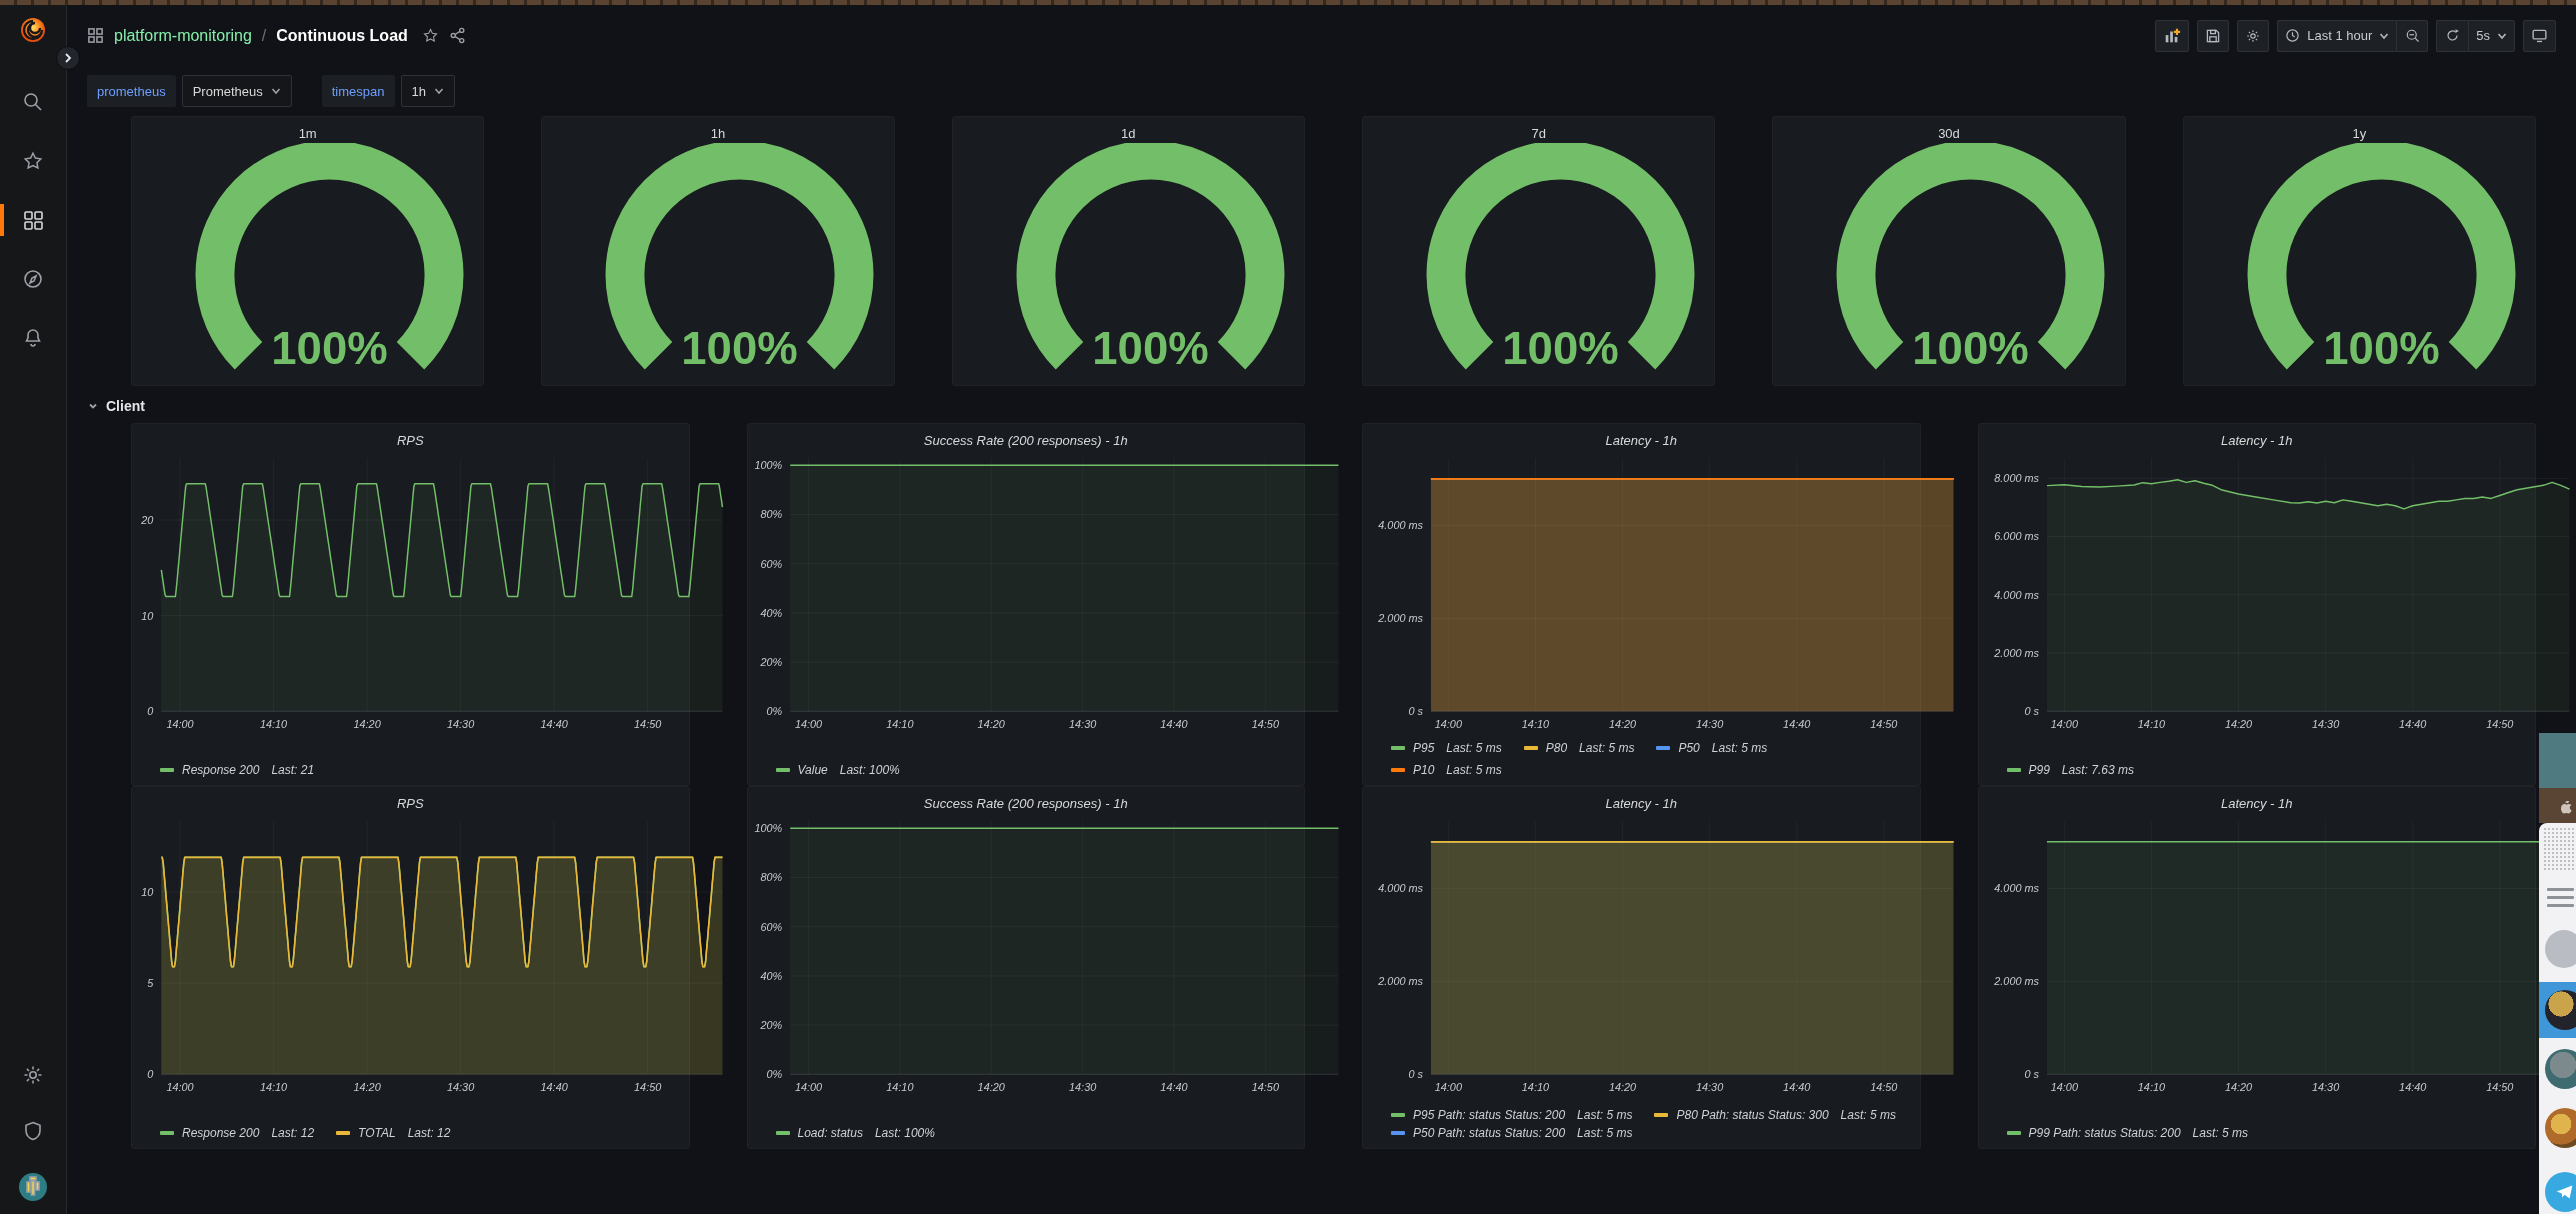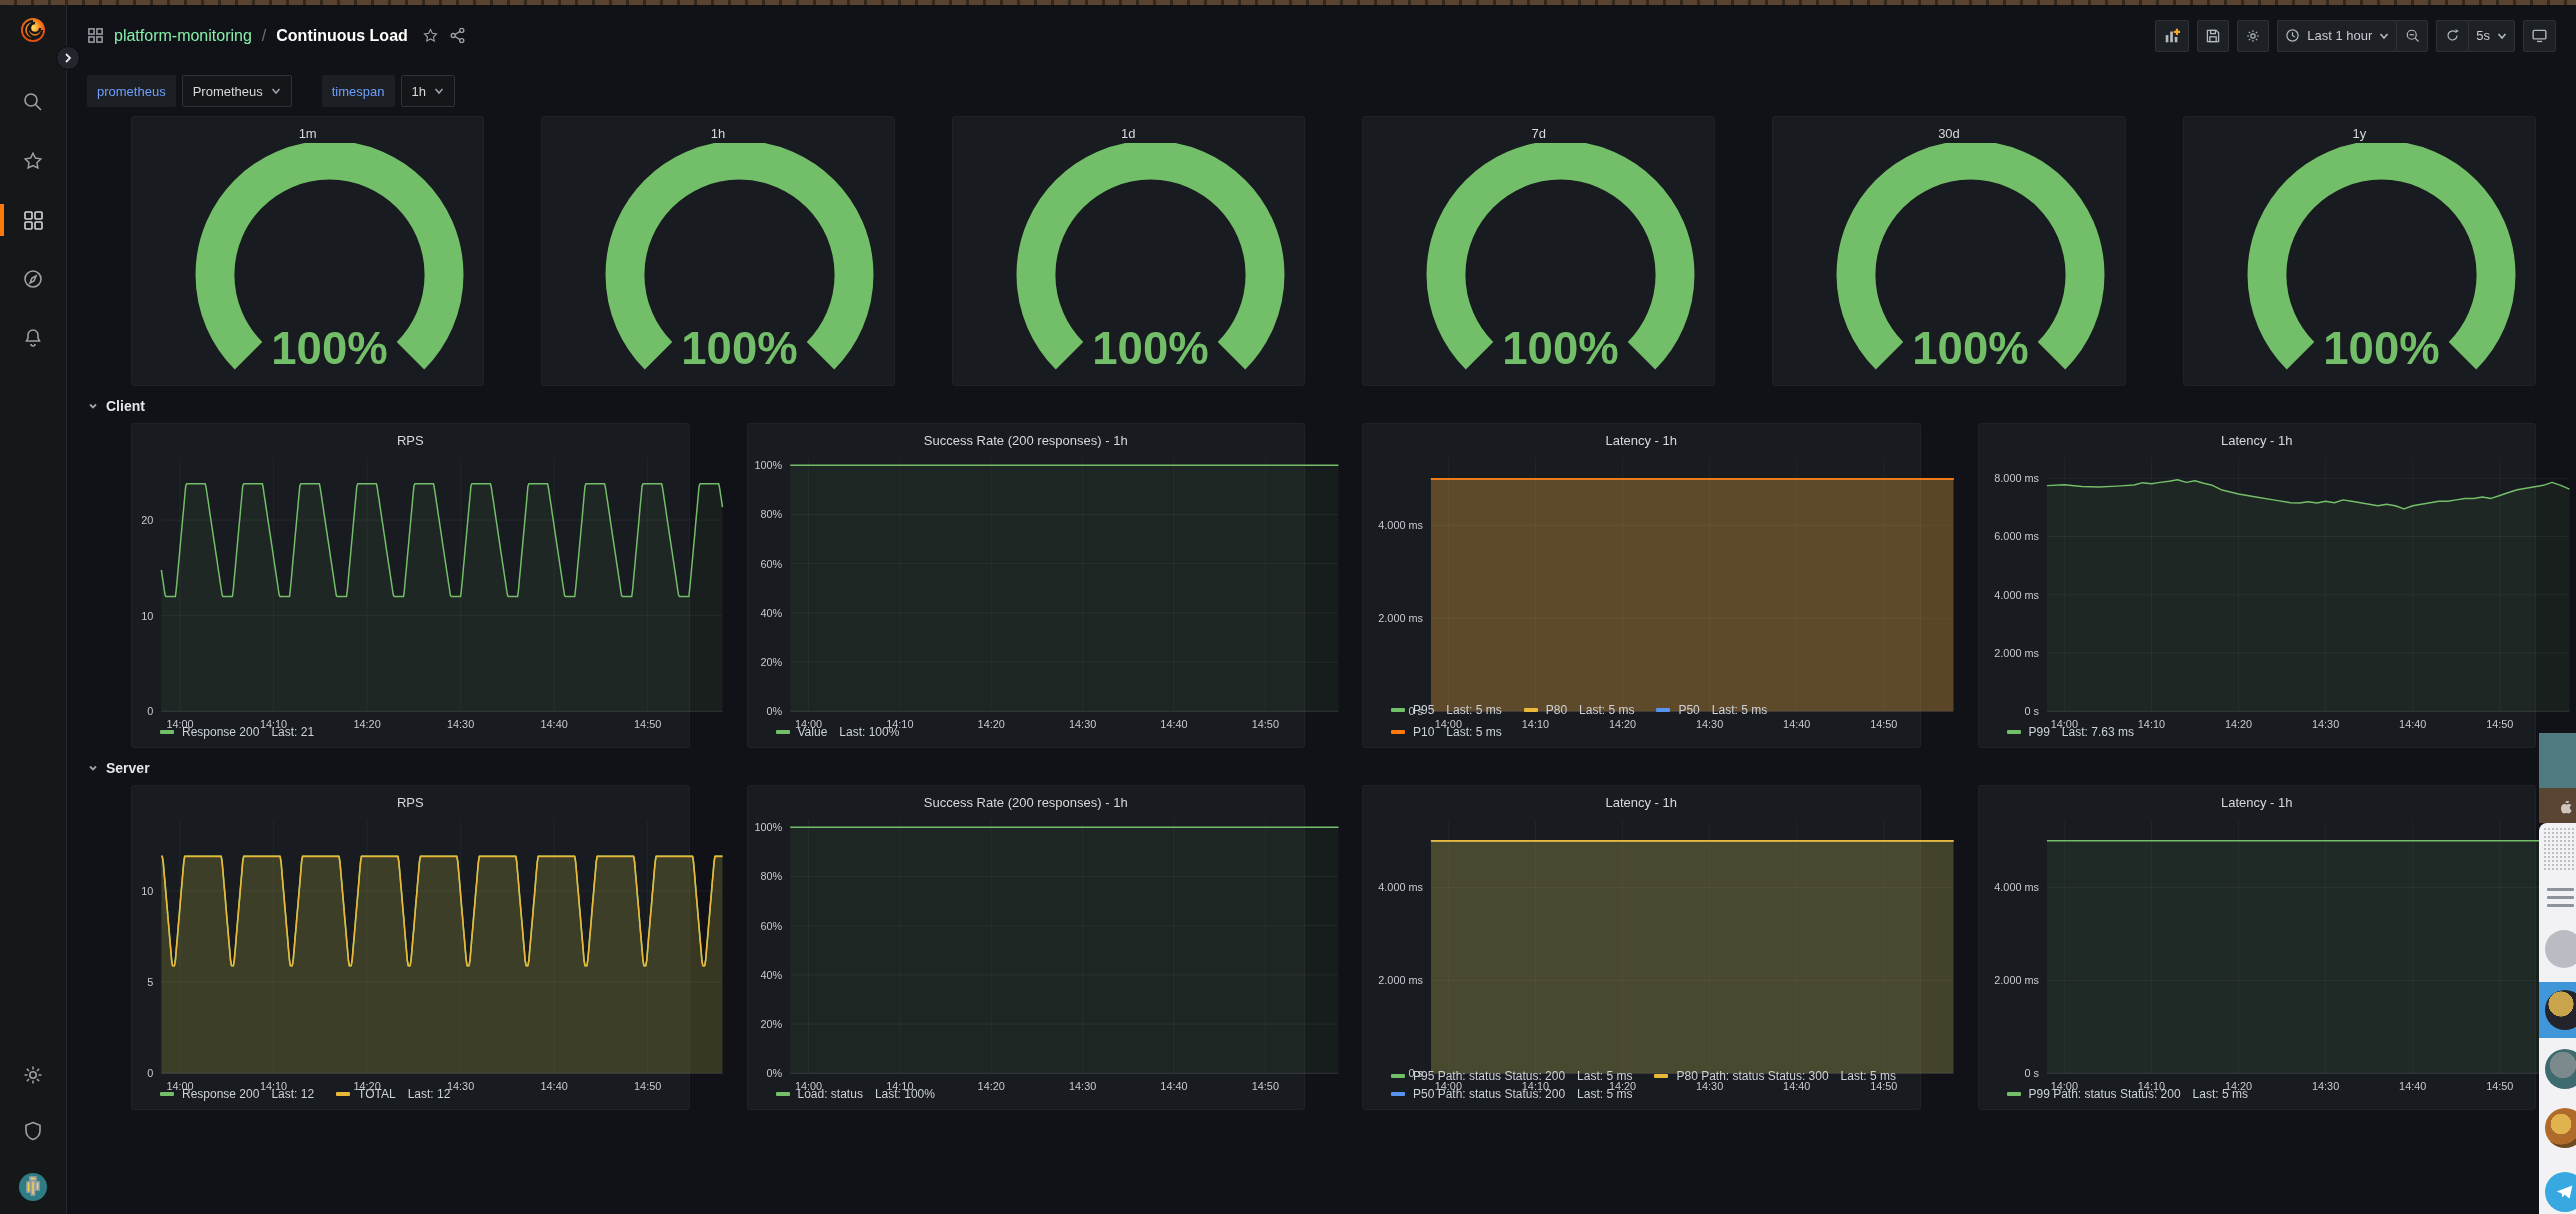--- a/index.html
+++ b/index.html
@@ -48,21 +48,21 @@
   .var-gap { width:18px; }
 
   .content { flex:1; padding:0 40px 0 20px; overflow:hidden; }
   .section-header { display:flex; align-items:center; gap:7px; margin:12px 0 9px 0; cursor:pointer; }
   .section-header span { font-size:14px; font-weight:700; color:#e3e5e8; }
   .section-header svg { stroke:#9da0a8; fill:none; stroke-width:1.8; }
 
   .row { display:flex; gap:13px; }
   .panel { background:#181b1f; border:1px solid #202226; border-radius:3px; display:flex; flex-direction:column; min-width:0;margin-left:44px; }
   .row.gauges .panel { flex:1; height:270px; }
-  .row.charts .panel { flex:1; height:325px; }
+  .row.charts .panel { flex:1; height:363px;font-style:italic; }
   .panel-title { text-align:center; font-size:13px; font-weight:500; color:#d8d9da; padding:9px 4px 2px 4px; cursor:pointer; }
   .gauge-area { flex:1; min-height:0; }
   .chart-area { flex:1; min-height:0; }
   .chart-legend { padding:2px 8px 8px 28px; display:flex; flex-wrap:wrap; column-gap:22px; row-gap:4px; align-items:center; }
   .legend-item { display:flex; align-items:center; gap:8px; font-size:12px; color:#ced2d9; cursor:pointer; white-space:nowrap; }
   .legend-item .swatch { width:14px; height:4px; border-radius:1px; display:inline-block; }
   .legend-item .llast { margin-left:4px; }
   .lbreak { flex-basis:100%; height:0; }
 
   
@@ -489,26 +489,20 @@
         <div class="chart-legend">
             <div class="legend-item">
               <span class="swatch" style="background:#73BF69"></span>
               <span class="lname">P99</span>
               <span class="llast">Last: 7.63 ms</span>
             </div>
           </div>
       </div>
     </div>
 
-    <div class="section-header">
-      <svg width="12" height="12" viewBox="0 0 12 12">
-          <polyline points="3,4.5 6,7.5 9,4.5"></polyline>
-        </svg>
-      <span>Server</span>
-    </div>
     <div class="row charts">
       <div class="panel">
         <div class="panel-title">RPS</div>
         <div class="chart-area"><svg width="601" height="287" font-family="Liberation Sans, sans-serif" viewBox="0 0 606 290">
               <line x1="29" y1="264.0" x2="596" y2="264.0" stroke="rgba(204,204,220,0.07)"></line>
               <text x="21" y="268.0" text-anchor="end" fill="#c7cad1" font-size="11" font-weight="500">0</text>
               <line x1="29" y1="171.9" x2="596" y2="171.9" stroke="rgba(204,204,220,0.07)"></line>
               <text x="21" y="175.9" text-anchor="end" fill="#c7cad1" font-size="11" font-weight="500">5</text>
               <line x1="29" y1="79.8" x2="596" y2="79.8" stroke="rgba(204,204,220,0.07)"></line>
               <text x="21" y="83.8" text-anchor="end" fill="#c7cad1" font-size="11" font-weight="500">10</text>

